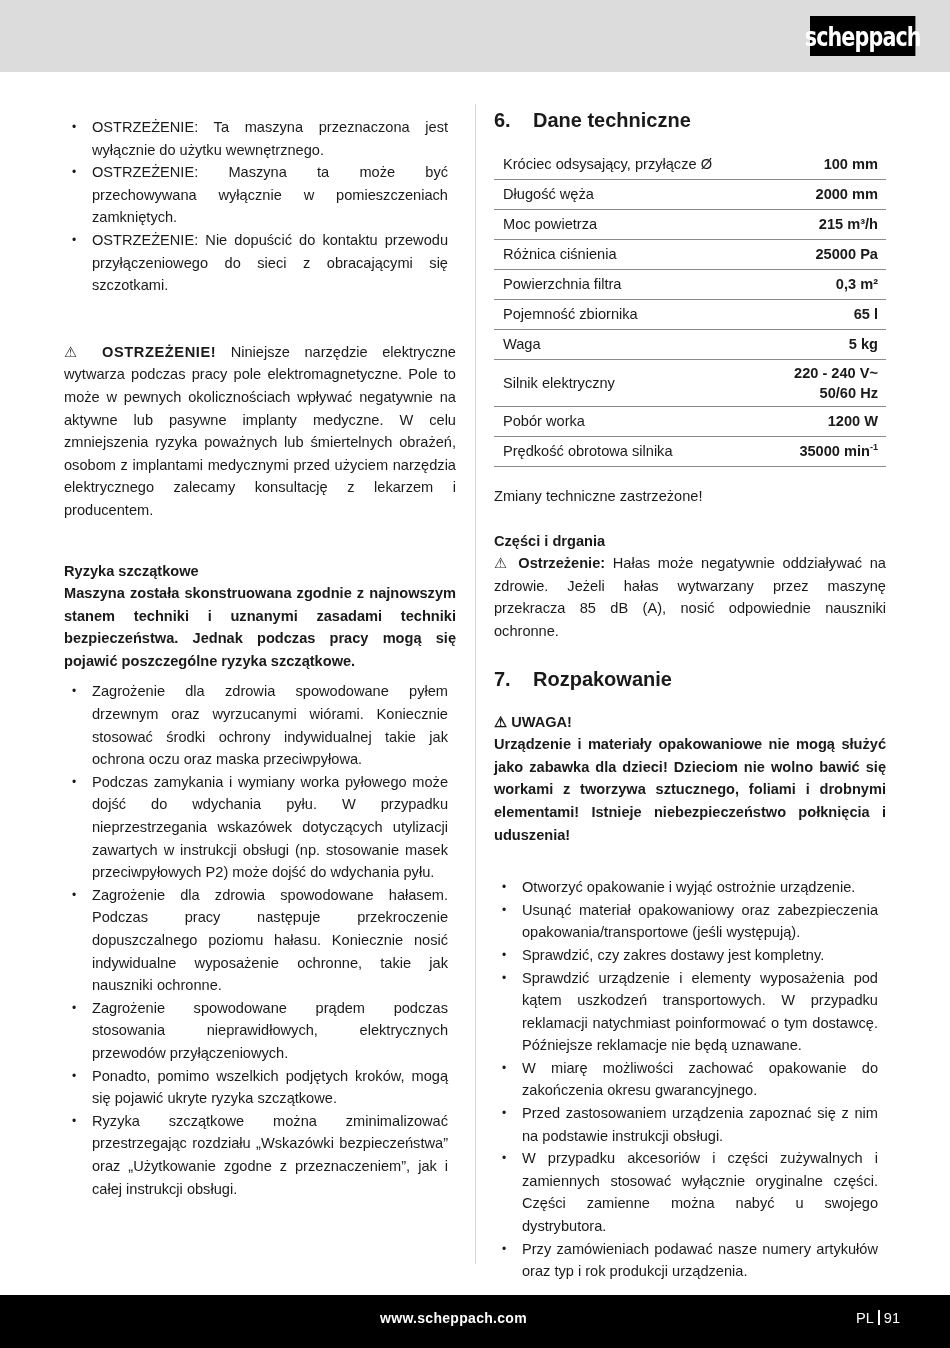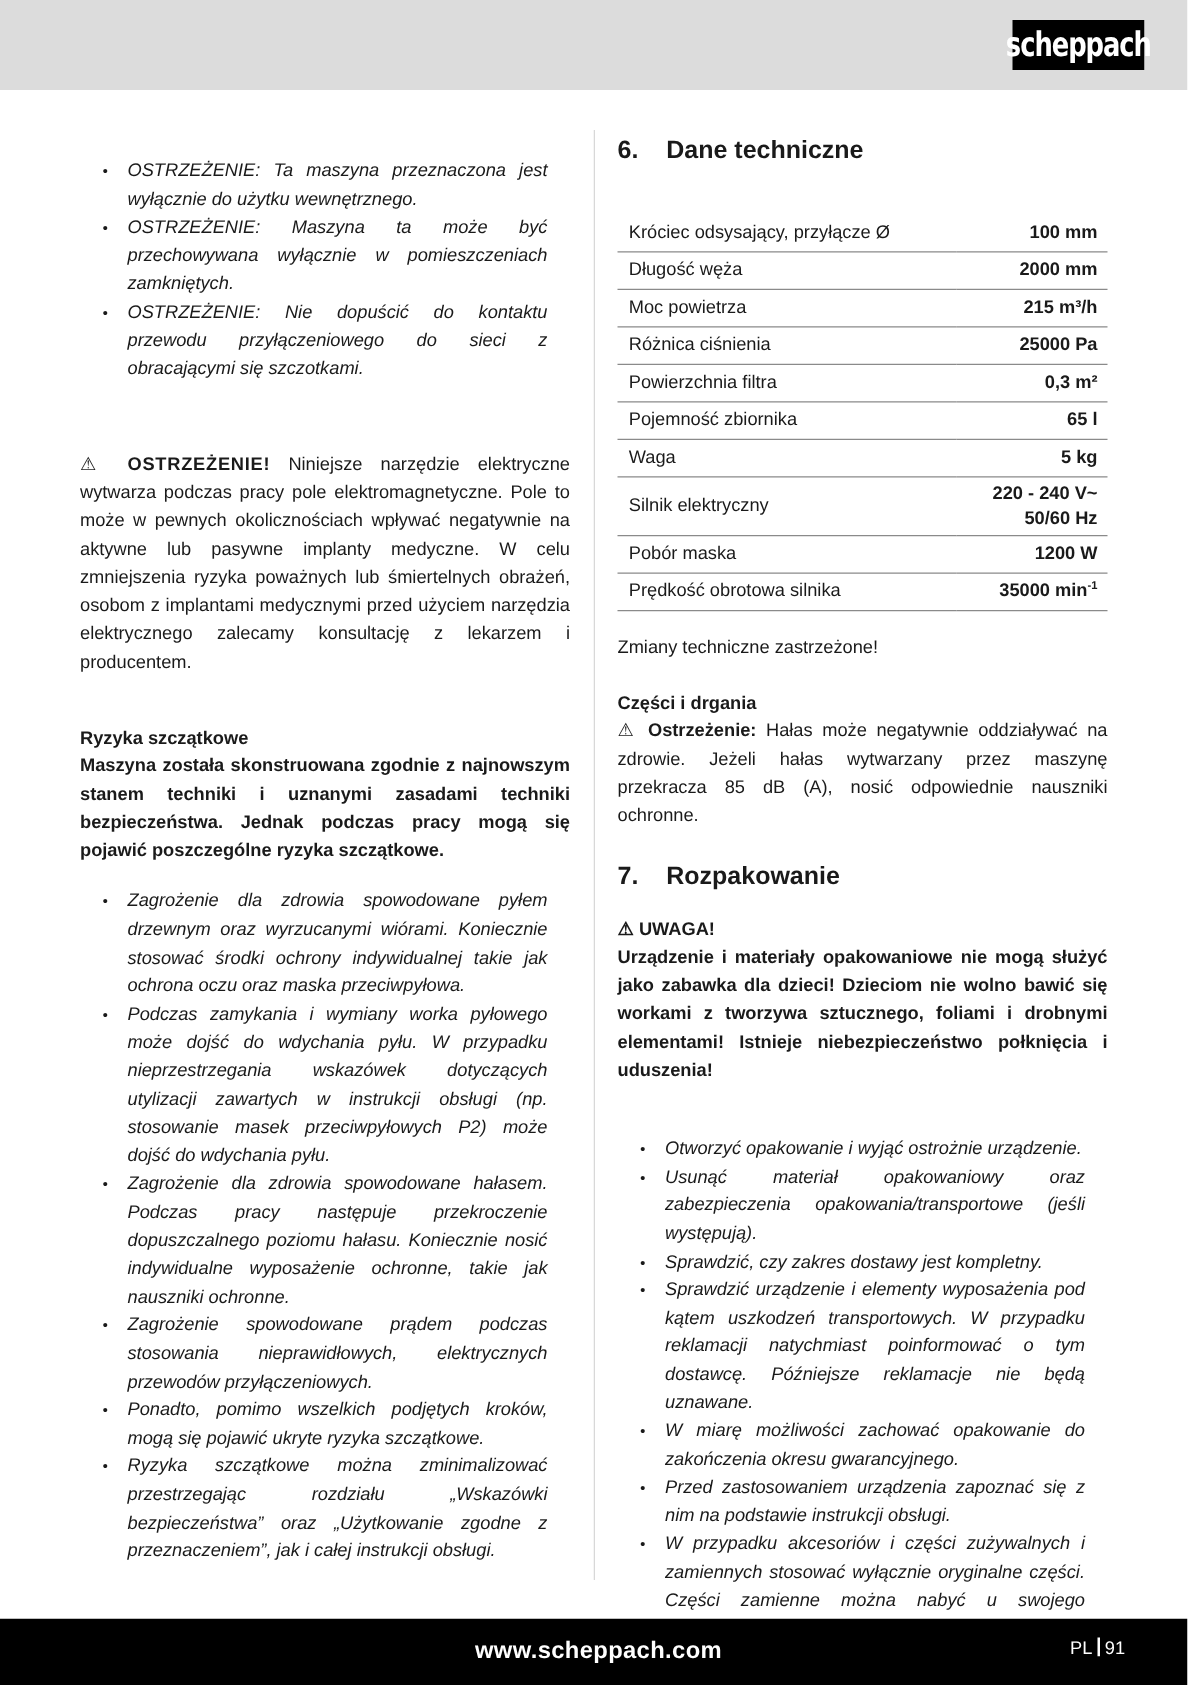--- a/index.html
+++ b/index.html
@@ -3,36 +3,36 @@
 <meta charset="utf-8">
 <style>
   html, body { margin:0; padding:0; }
   body { width:950px; height:1348px; position:relative; background:#ffffff; font-family:"Liberation Sans", sans-serif; color:#1a1a1a; overflow:hidden; }
   .topbar { position:absolute; left:0; top:0; width:950px; height:72px; background:#dcdcdc;text-align:right; }
   .logo { position:absolute; left:810px; top:16px; width:108px; height:40px; background:#000; color:#fff; font-family:"DejaVu Sans Condensed","DejaVu Sans", sans-serif; font-weight:bold; font-size:27px; letter-spacing:-1px; display:flex; align-items:center; justify-content:center; transform:scaleX(0.85); transform-origin:left center; width:124px; }
   .col { position:absolute; top:108px; font-size:14.6px; line-height:22.6px; }
   .col-left { left:64px; width:392px; }
   .col-right { left:494px; width:392px; }
   .divider { position:absolute; left:475px; top:104px; width:1px; height:1160px; background:#d8d8d8; }
-  ul.bul { list-style:none; margin:18px; padding:0;font-style:italic; }
+  ul.bul { list-style:none; margin:8px; padding:0; }
   ul.bul li { position:relative; padding-left:20px; text-align:justify; }
   ul.bul li::before { content:"•"; position:absolute; left:0; top:0; font-size:12px; }
   p { margin:0; text-align:justify; }
   .b { font-weight:bold; }
   .spaced { letter-spacing:0.6px; }
   .gap { height:22px; }
   h2 { margin:0; font-size:20px; font-weight:bold; line-height:24px; display:flex; }
   h2 .num { width:39px; }
-  table.spec { width:392px; border-collapse:collapse; margin-top:40px; font-size:14.6px; }
+  table.spec { width:392px; border-collapse:collapse; margin-top:18px; font-size:14.6px; }
   table.spec td { border-bottom:1.5px solid #8a8a8a; padding:3px 8px 4px 9px; line-height:22px; vertical-align:middle; }
   table.spec td.v { text-align:right;font-weight:bold; }
   table.spec tr.tall td { line-height:20px; padding-top:3px; padding-bottom:3px; }
   sup { font-size:9px; line-height:0; vertical-align:6px; }
   .footer { position:absolute; left:0; top:1295px; width:950px; height:53px; background:#000; color:#fff; }
-  .url { position:absolute; left:380px; top:15px; font-size:19px; font-weight:bold; letter-spacing:0.3px; }
+  .url { position:absolute; left:380px; top:15px; font-size:14px; font-weight:bold; letter-spacing:0.3px; }
   .pg { position:absolute; left:836px; top:15px; font-size:14.6px;margin-left:20px; }
   .pg .bar { display:inline-block; width:2px; height:15px; background:#fff; vertical-align:-2px; margin:0 4px; }
 </style>
 </head>
 <body>
 
 <div class="topbar">
   <div class="logo">scheppach</div>
 </div>
 
@@ -96,21 +96,21 @@
         </tr>
     <tr>
           <td>Waga</td>
           <td class="v">5 kg</td>
         </tr>
     <tr class="tall">
           <td>Silnik elektryczny</td>
           <td class="v"><span>220 - 240 V~</span><br><span>50/60 Hz</span></td>
         </tr>
     <tr>
-          <td>Pobór maska</td>
+          <td>Pobór worka</td>
           <td class="v">1200 W</td>
         </tr>
     <tr>
           <td>Prędkość obrotowa silnika</td>
           <td class="v"><span>35000 min</span><sup>-1</sup></td>
         </tr>
   </tbody>
     </table>
   <div style="height:18px"></div>
   <p>Zmiany techniczne zastrzeżone!</p>

